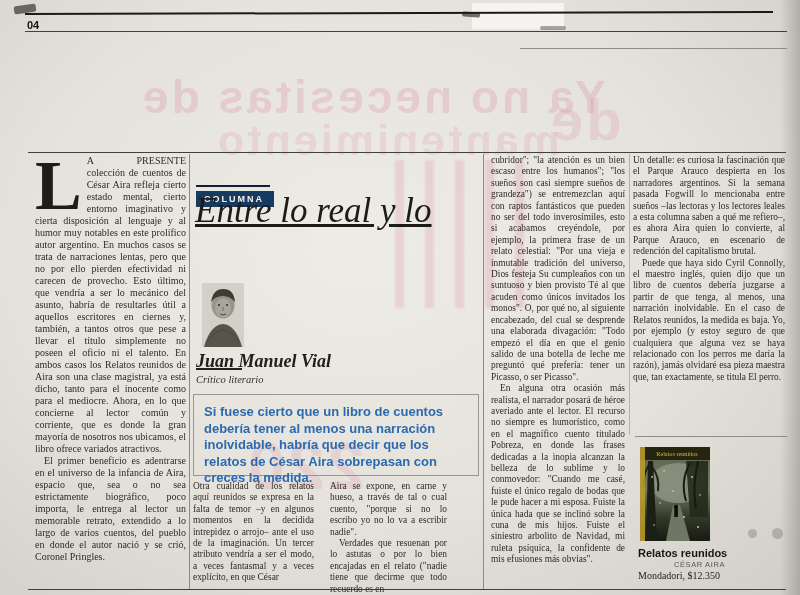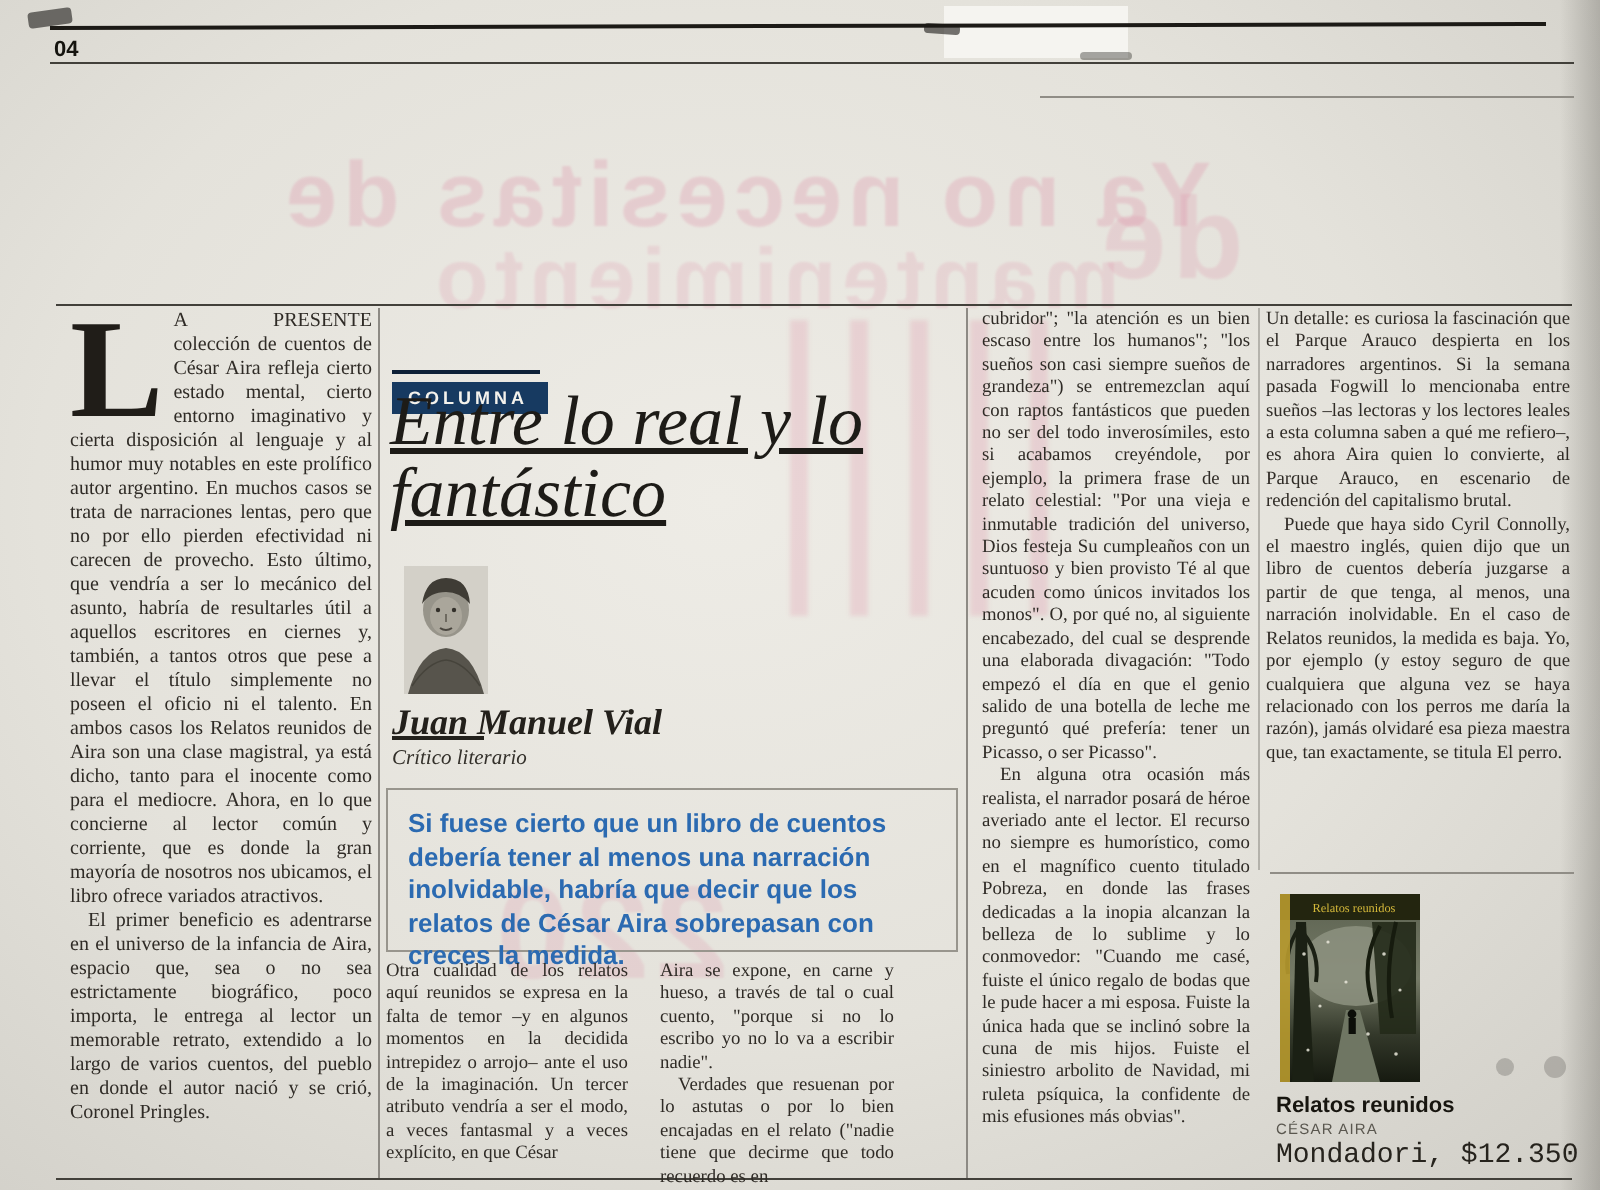--- a/index.html
+++ b/index.html
@@ -36,22 +36,22 @@
   .badge-rule{background:#0d2037;height:2px;}
   .headline{font-style:italic;font-size:35px;line-height:36px;color:#1d1b17;text-decoration:underline;}
   .author-name{font-weight:bold;font-style:italic;font-size:18px;color:#23201b;}
   .author-role{font-style:italic;font-size:10.5px;color:#33302a;}
   .name-rule{background:#23211c;height:2px;}
   .quote-box{border:1px solid #98958d;}
   .quote-text{font-family:Liberation Sans, sans-serif;font-weight:bold;font-size:13px;
               line-height:16.5px;color:#2b6ab1;padding:9px 10px;}
   
   .book-title{font-family:"Liberation Sans",sans-serif;font-weight:bold;font-size:11px;color:#17150f;}
-  .book-author{font-family:"Liberation Sans",sans-serif;font-size:7.5px;letter-spacing:.6px;color:#5a574f;}
-  .book-price{font-family:Liberation Mono, monospace;font-size:14px;color:#26231d;}
+  .book-author{font-family:"Liberation Sans",sans-serif;font-size:7.5px;letter-spacing:.6px;color:#5a574f;margin-left:36px;}
+  .book-price{font-family:Liberation Serif, serif;font-size:10px;color:#26231d;}
   .dot{border-radius:50%;background:rgba(120,118,112,.4);}
   .edge-r{background:linear-gradient(90deg, rgba(0,0,0,0), rgba(60,58,52,.25));}
 </style>
 </head>
 <body>
 
 <div class="scan">
 
   <div class="abs ghost" style="left:140px;top:70px;font-size:46px;opacity:.28;">Ya no necesitas de</div>
   <div class="abs ghost" style="left:215px;top:116px;font-size:43px;opacity:.20;">mantenimiento</div>
@@ -81,21 +81,20 @@
   <div class="abs z1 body-text c1" style="left:35px;top:155px;width:151px;">
     <span class="dropcap">L</span><span>A PRESENTE colección de cuentos de César Aira refleja cierto estado mental, cierto entorno imaginativo y cierta disposición al lenguaje y al humor muy notables en este prolífico autor argentino. En muchos casos se trata de narraciones lentas, pero que no por ello pierden efectividad ni carecen de provecho. Esto último, que vendría a ser lo mecánico del asunto, habría de resultarles útil a aquellos escritores en ciernes y, también, a tantos otros que pese a llevar el título simplemente no poseen el oficio ni el talento. En ambos casos los Relatos reunidos de Aira son una clase magistral, ya está dicho, tanto para el inocente como para el mediocre. Ahora, en lo que concierne al lector común y corriente, que es donde la gran mayoría de nosotros nos ubicamos, el libro ofrece variados atractivos.</span>
     <div class="para-indent">El primer beneficio es adentrarse en el universo de la infancia de Aira, espacio que, sea o no sea estrictamente biográfico, poco importa, le entrega al lector un memorable retrato, extendido a lo largo de varios cuentos, del pueblo en donde el autor nació y se crió, Coronel Pringles.</div>
   </div>
 
   <div class="abs z1 badge" style="left:196px;top:167px;margin-top:24px;">COLUMNA</div>
   <div class="abs z1 badge-rule" style="left:196px;top:185px;width:74px;"></div>
 
   <div class="abs z1 headline" style="left:195px;top:193px;width:290px;">
     <div>Entre lo real y lo</div>
-    <div>fantástico</div>
   </div>
 
   <div class="abs z1" style="left:202px;top:283px;width:42px;height:64px;">
     <svg width="42" height="64" viewBox="0 0 42 64">
       <rect width="42" height="64" fill="#d3d0c8"></rect>
       <path d="M2,64 Q8,42 21,41 Q34,42 40,64 Z" fill="#57544c"></path>
       <ellipse cx="21" cy="22" rx="11.5" ry="13.5" fill="#97948a"></ellipse>
       <ellipse cx="21" cy="25" rx="8" ry="9.5" fill="#aaa69b"></ellipse>
       <path d="M9,19 Q11,6 21,6 Q32,6 33,19 Q28,13 21,13 Q13,13 9,19 Z" fill="#3f3c35"></path>
       <circle cx="17" cy="22" r="1.1" fill="#33302a"></circle>

